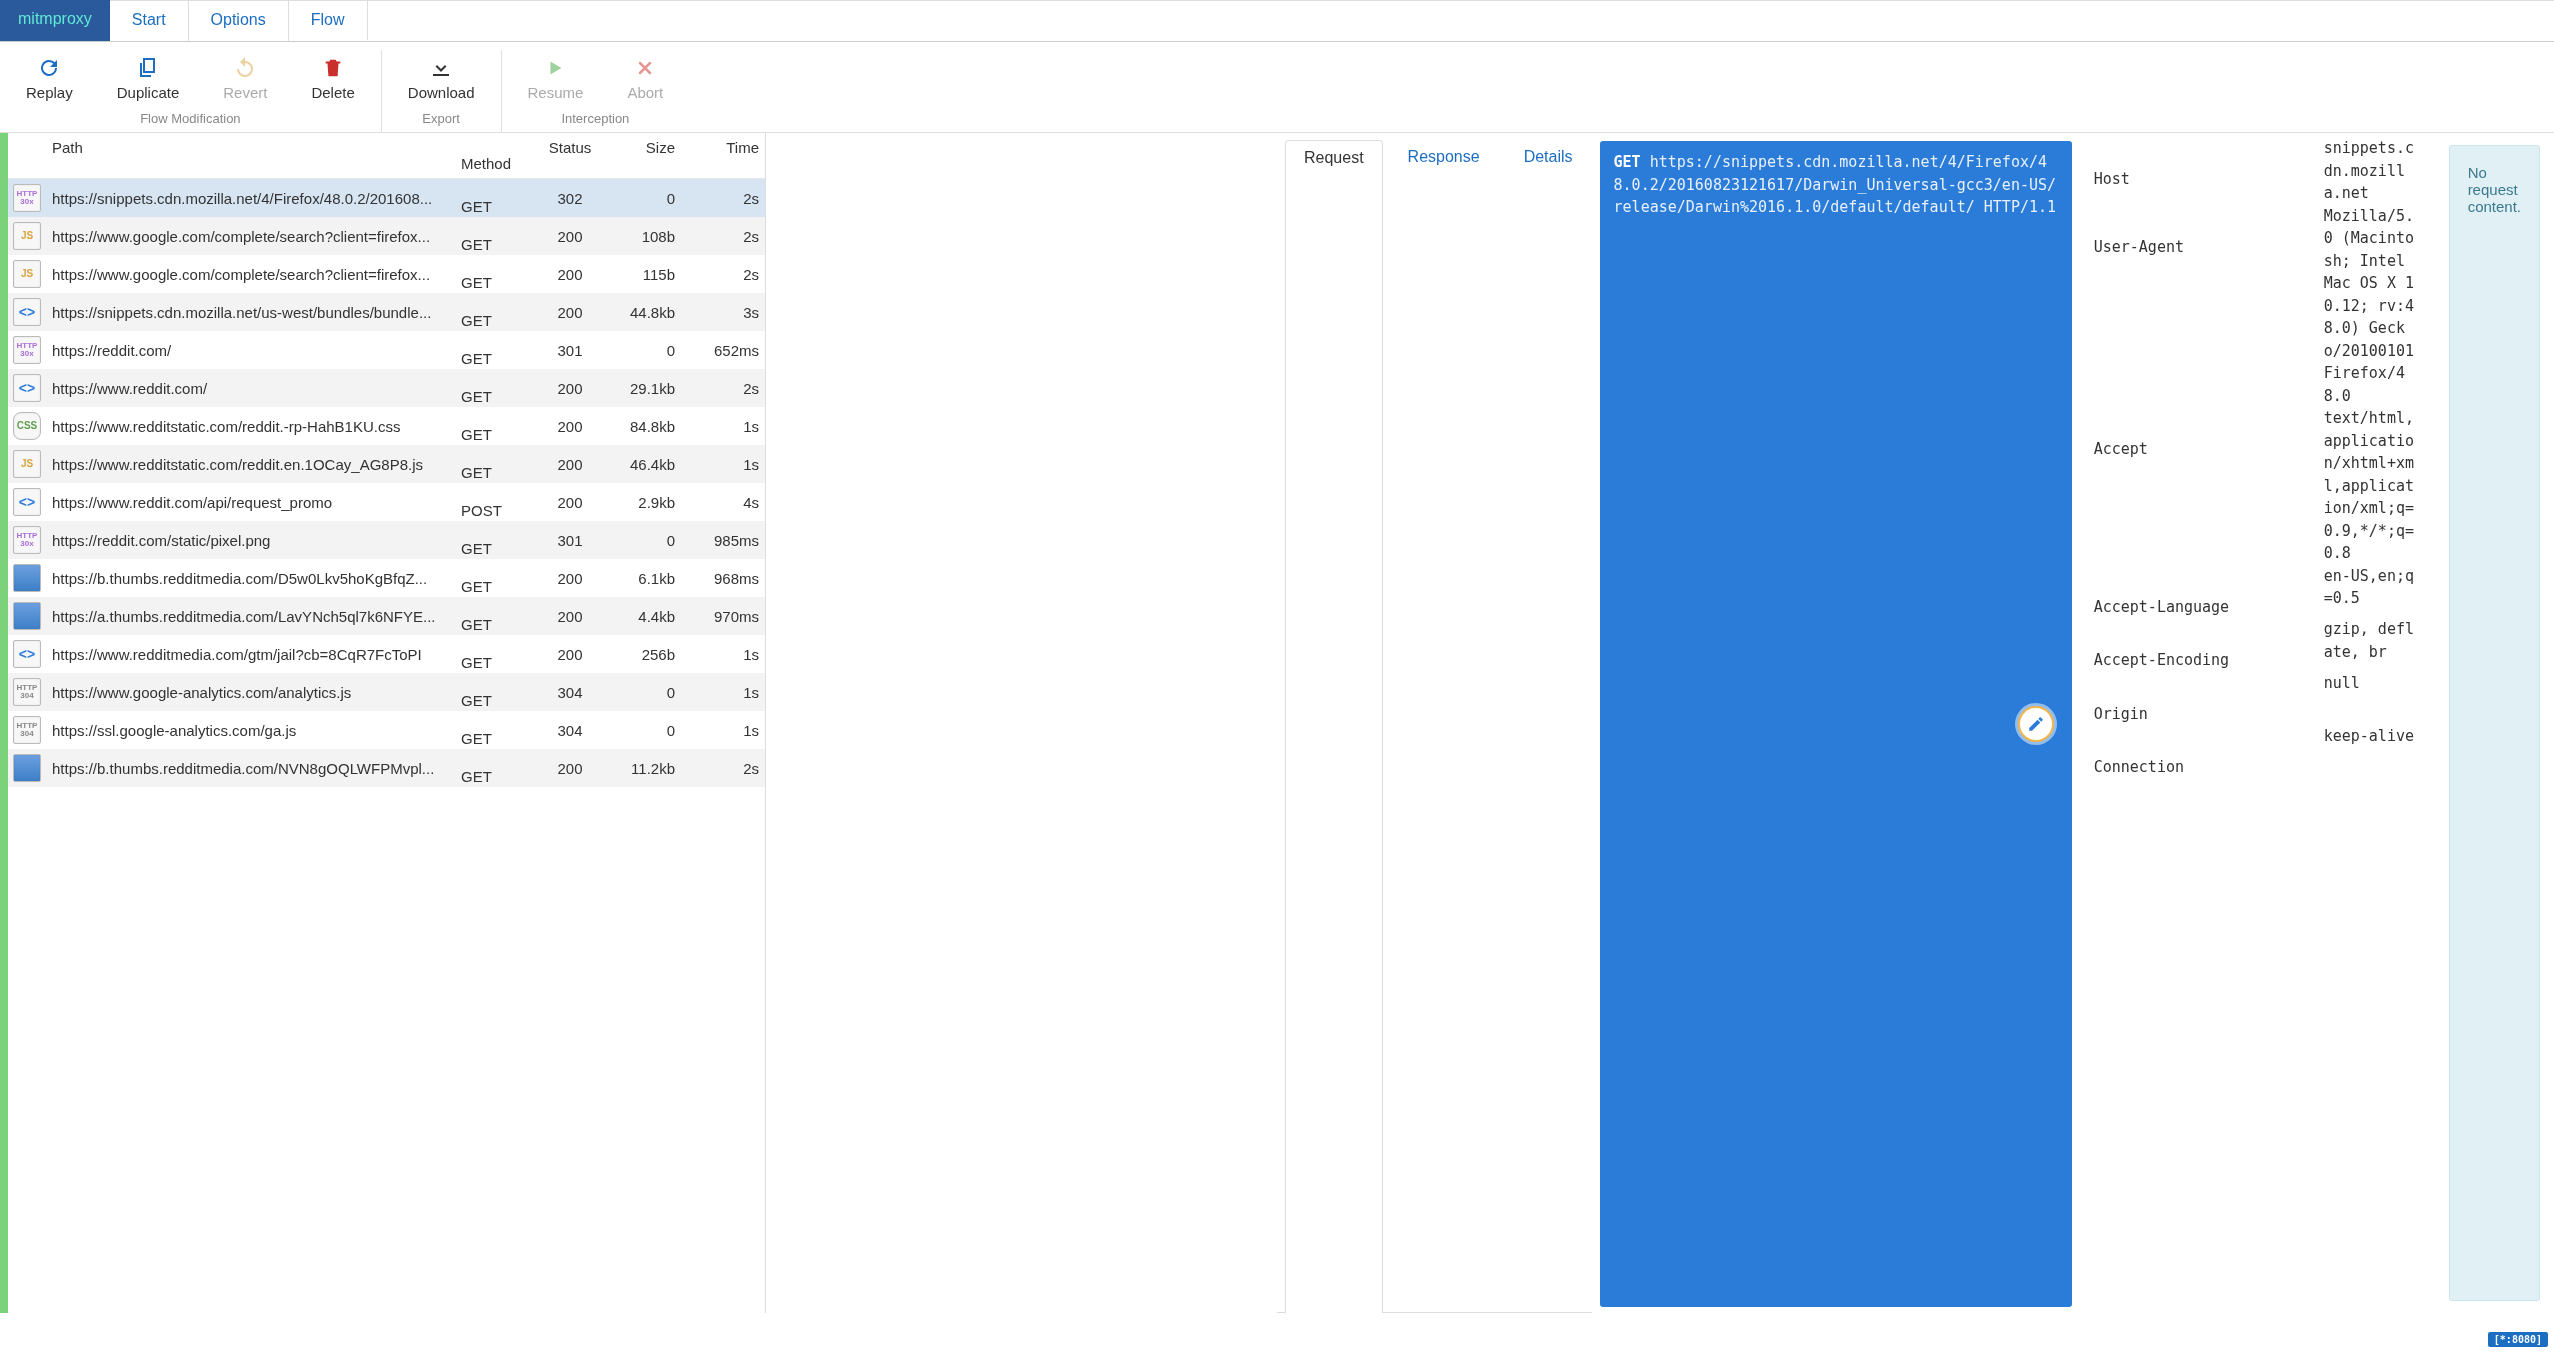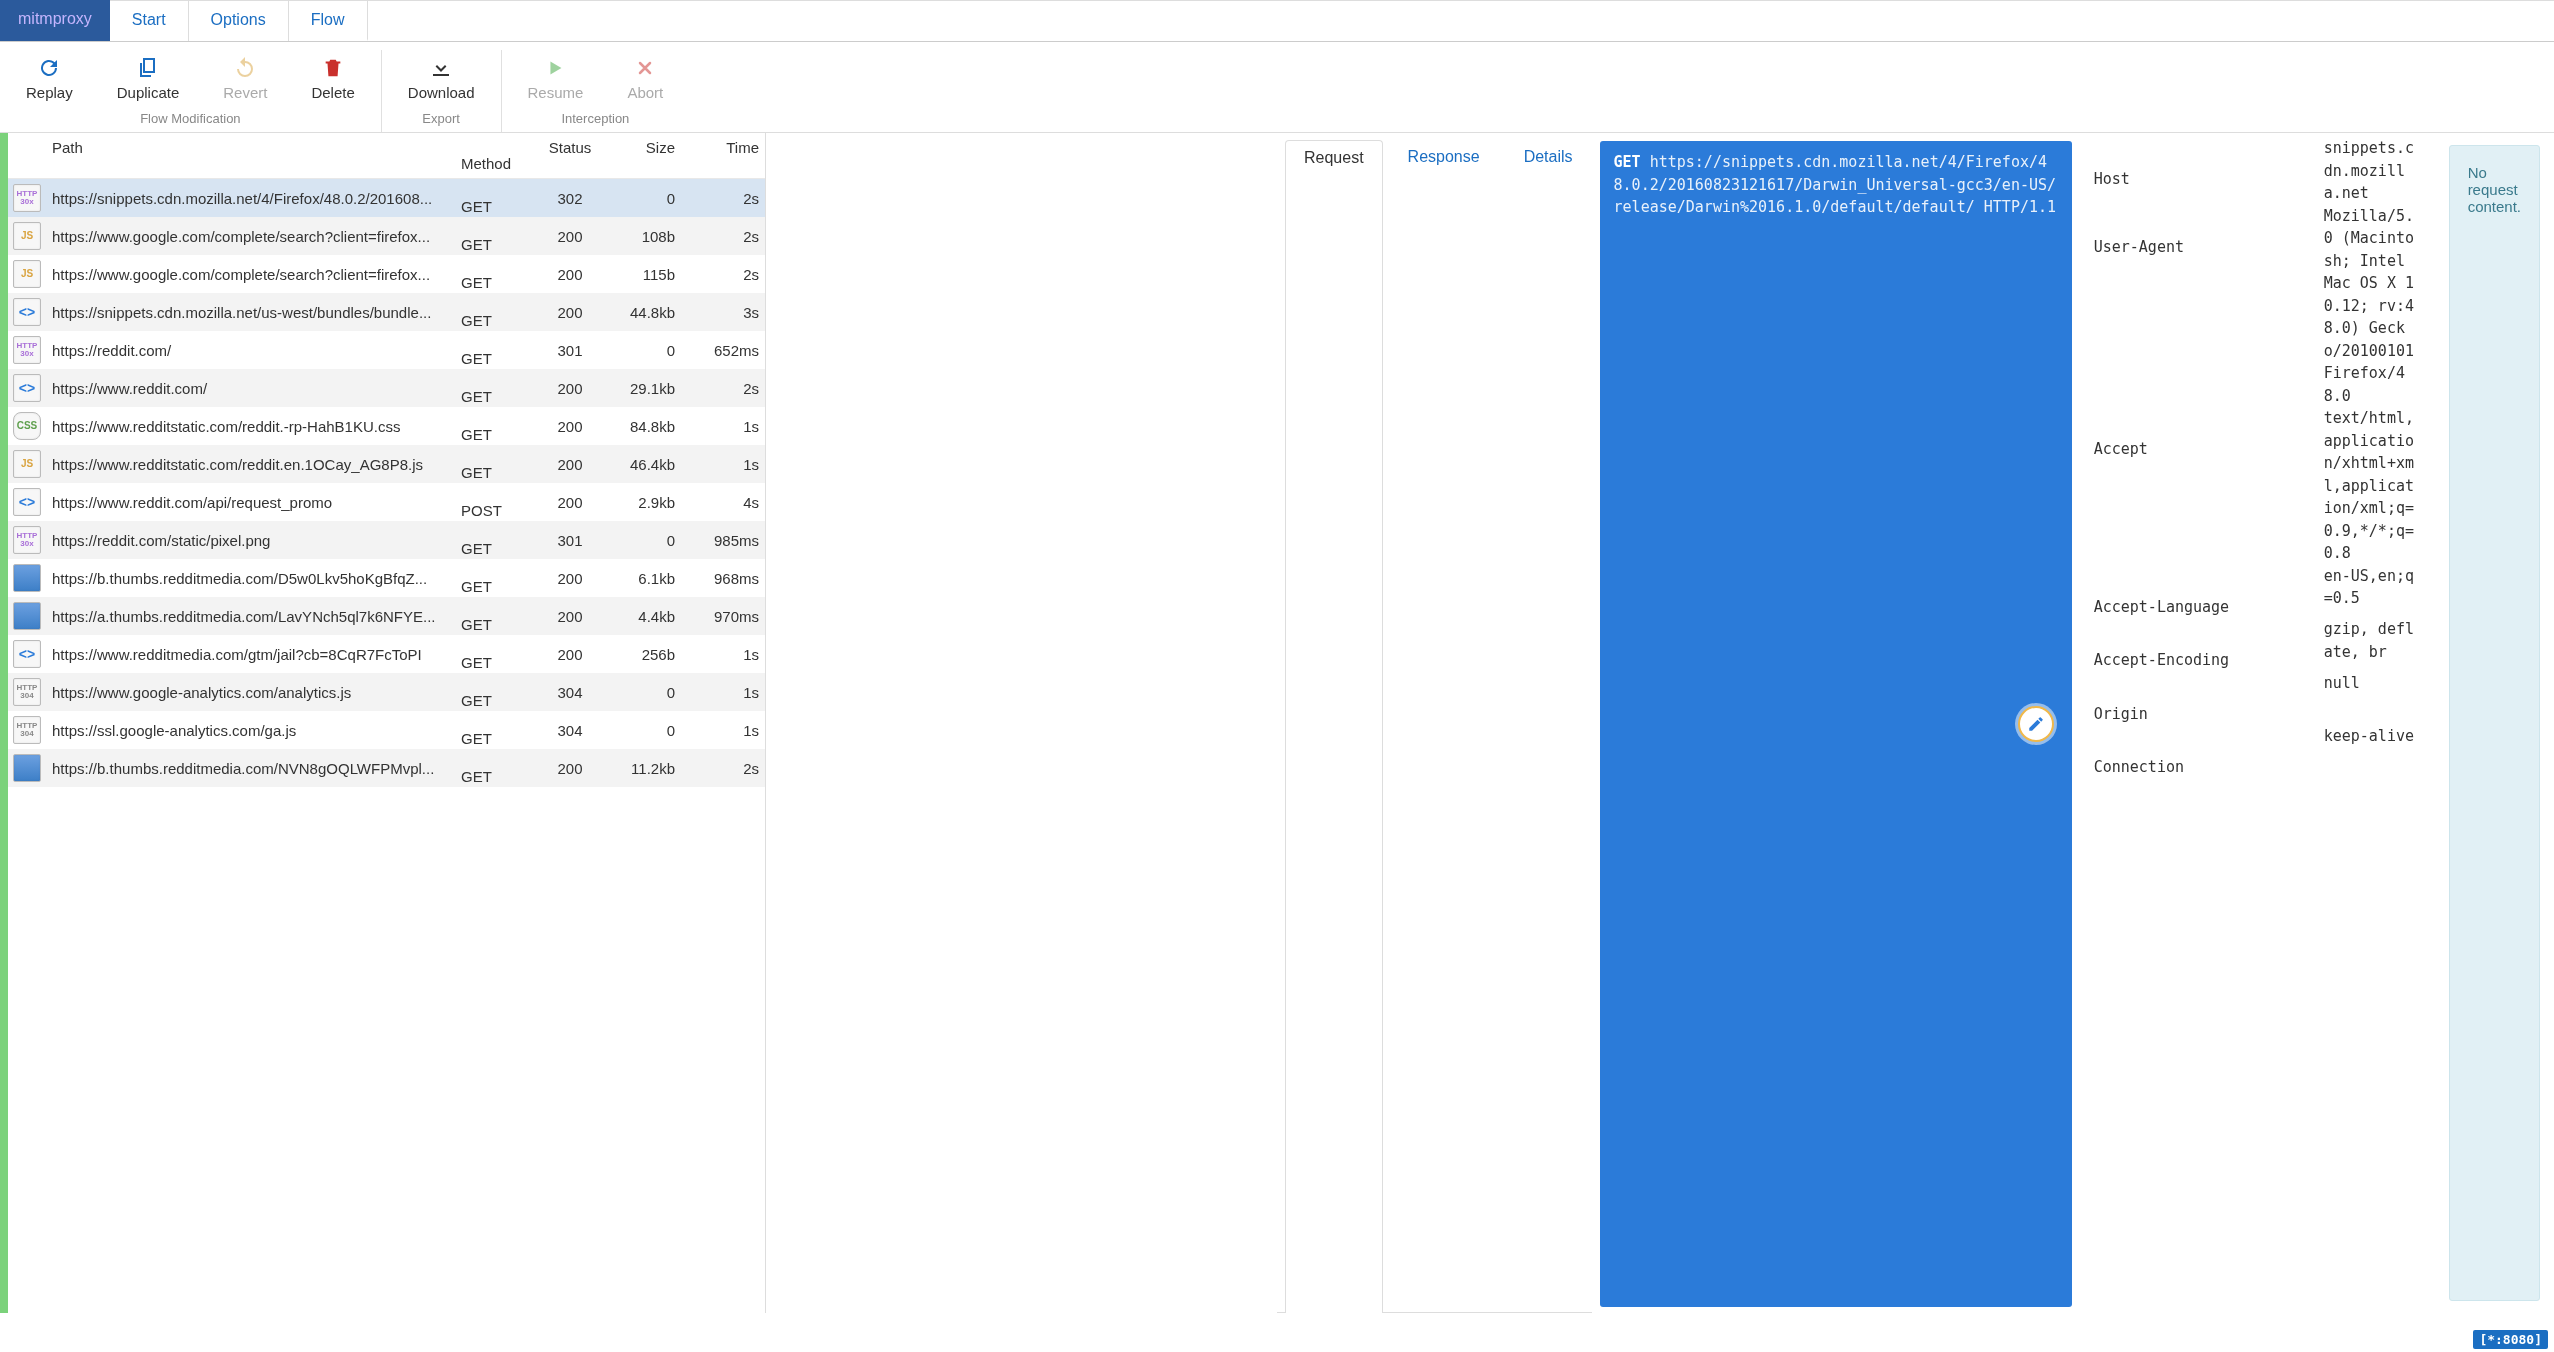--- a/index.html
+++ b/index.html
@@ -1,20 +1,20 @@
 <!DOCTYPE html>
 <html><head>
 <meta charset="utf-8">
 <style>
 * { margin: 0; padding: 0; box-sizing: border-box; }
 body { font-family: "Helvetica Neue", Arial, sans-serif; font-size: 15px; color: #333; background: #fff; overflow: hidden; }
 .window { width: 2554px; height: 1352px; position: relative; transform-origin: top left; }
 
 .topbar { height: 42px; display: flex; align-items: stretch; border-bottom: 1px solid #ccc; }
-.logo { background: #2b5a9c; color: #c4b5fd; padding: 10px 18px; font-weight: 400; font-size: 16px; }
+.logo { background: #2b5a9c; color: #5eead4; padding: 10px 18px; font-weight: 400; font-size: 16px; }
 .tab { padding: 10px 22px; color: #1b6ec2; font-size: 16px; cursor: pointer; border-top: 1px solid #ddd; border-right: 1px solid #ddd; background: #fff; }
 .tab.active { color: #1b6ec2; border-bottom: 2px solid #fff; position: relative; z-index: 2; }
 .topbar .spacer { flex: 1; border-top: 1px solid #ddd; }
 
 .toolbar { display: flex; align-items: flex-start; padding: 8px 0 0 0; border-bottom: 1px solid #ddd; }
 .tb-group { display: flex; flex-direction: column; align-items: center; padding: 0 14px; border-right: 1px solid #e0e0e0; }
 .tb-group:last-child { border-right: none; }
 .tb-btns { display: flex; gap: 20px; }
 .tb-btn { display: flex; flex-direction: column; align-items: center; padding: 4px 12px; cursor: pointer; border-radius: 3px; }
 .tb-btn .icon { font-size: 22px; height: 28px; display: flex; align-items: center; justify-content: center; }
@@ -62,21 +62,21 @@
 .editcircle { position: absolute; top: 50%; right: 18px; transform: translateY(-50%); width: 36px; height: 36px; border-radius: 50%; background: #fff; border: 2px solid #f0b84a; display: flex; align-items: center; justify-content: center; color: #2b7bd9; font-size: 16px; cursor: pointer; box-shadow: 0 0 0 3px rgba(255,255,255,0.5); }
 
 .headers { padding: 4px 14px; font-family: "Menlo","Consolas",monospace; font-size: 15px; line-height: 1.5; color: #333; }
 .hdr { display: flex; }
 .hdr .k { width: 230px; flex-shrink: 0; margin-top: 31px; }
 .hdr .v { flex: 1; word-break: break-all; }
 
 .nocontent { margin: 12px 14px; padding: 18px; background: #e1f0f5; color: #3a7a8c; border: 1px solid #cde5ec; border-radius: 3px; font-size: 15px; }
 
 .statusbar { position: absolute; bottom: 0; right: 0; left: 0; height: 26px; display: flex; justify-content: flex-end; align-items: center; padding-right: 6px; }
-.statusbadge { background: #1b6ec2; color: #fff; font-family: monospace; font-size: 13px; padding: 2px 6px; border-radius: 2px; font-weight: bold; }
+.statusbadge { background: #1b6ec2; color: #fff; font-family: monospace; font-size: 10px; padding: 2px 6px; border-radius: 2px; font-weight: bold; }
 
 svg { display: block; }
 </style>
 </head>
 <body>
 
 <div class="window" id="win" style="transform: scale(1);">
 
   <div class="topbar">
     <div class="logo">mitmproxy</div>

